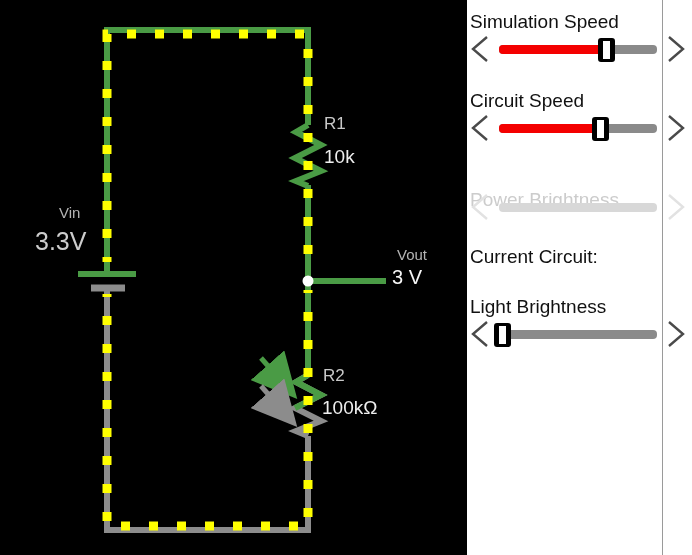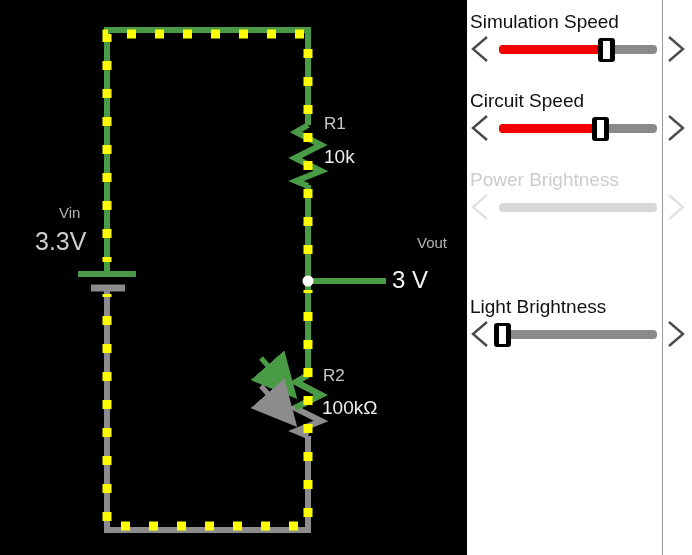--- a/index.html
+++ b/index.html
@@ -36,21 +36,21 @@
   .chev{position:absolute; top:1px; width:22px; height:28px;}
   .chev polyline{stroke:var(--chevron); stroke-width:2.4; fill:none;}
   .chev.left{left:2px;} .chev.right{left:198px;}
   .track{position:absolute; left:32px; top:11px; width:158px; height:9px;
          background:var(--slider-track); border-radius:4px;}
   .fill{position:absolute; left:0; top:0; height:100%; background:var(--slider-fill);
         border-radius:4px 0 0 4px;}
   .thumb{position:absolute; top:50%; transform:translateY(-50%); width:17px; height:24px;
          background:#ffffff; border:solid #000;
          border-width:3px 5px; border-radius:3px;}
-  .slider-group.disabled .panel-label{color:var(--disabled-text);}
+  .slider-group.disabled .panel-label{color:var(--disabled-text);margin-top:20px;}
   .slider-group.disabled .track{background:var(--disabled-track);}
   .slider-group.disabled .chev polyline{stroke:#e2e2e2;}
 </style>
 </head>
 <body>
 
 <div id="app">
 
   <div id="canvas">
     <svg width="467" height="555" viewBox="0 0 467 555">
@@ -85,22 +85,22 @@
 
       <circle cx="308" cy="281" r="5.5" fill="var(--node-fill)"></circle>
     </svg>
 
     <div class="clabel" style="left:59px;  top:204px;">Vin</div>
     <div class="cvalue" style="left:35px;  top:227px; font-size:25px; color:#cdcdcd;">3.3V</div>
 
     <div class="clabel" style="left:324px; top:114px; font-size:17px; color:#c9c9c9;">R1</div>
     <div class="cvalue" style="left:324px; top:146px; font-size:19px;">10k</div>
 
-    <div class="clabel" style="left:397px; top:234px;margin-left:20px;">Vout</div>
-    <div class="cvalue" style="left:392px; top:266px; font-size:24px; color:#f5f5f5;">3 V</div>
+    <div class="clabel" style="left:397px; top:246px;">Vout</div>
+    <div class="cvalue" style="left:392px; top:266px; font-size:20px; color:#f5f5f5;">3 V</div>
 
     <div class="clabel" style="left:323px; top:366px; font-size:17px; color:#c9c9c9;">R2</div>
     <div class="cvalue" style="left:322px; top:397px; font-size:19px;">100kΩ</div>
   </div>
 
   <div id="panel">
     <div class="edge"></div>
 
     <div class="slider-group">
       <div class="panel-label" style="top:11px;">Simulation Speed</div>
@@ -143,20 +143,21 @@
         <div class="track">
           
           
         </div>
         <svg class="chev right" viewBox="0 0 20 28">
           <polyline points="3,2 17,14 3,26"></polyline>
           </svg>
       </div>
     </div>
 
+    <div class="panel-label" style="top:246px;">Current Circuit:</div>
 
     <div class="slider-group">
       <div class="panel-label" style="top:296px;">Light Brightness</div>
       <div class="slider" style="top:319px;">
         <svg class="chev left" viewBox="0 0 20 28">
           <polyline points="17,2 3,14 17,26"></polyline>
           </svg>
         <div class="track">
           <div class="fill" style="width: 0%;"></div>
           <div class="thumb" style="left: calc(2% - 8px);"></div>

